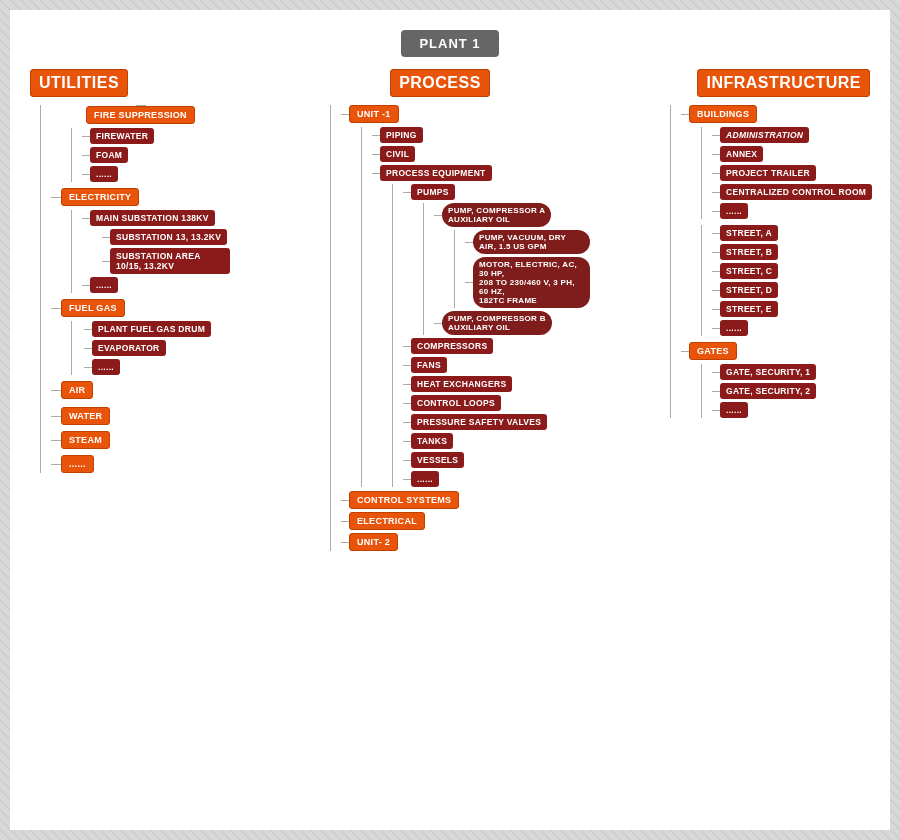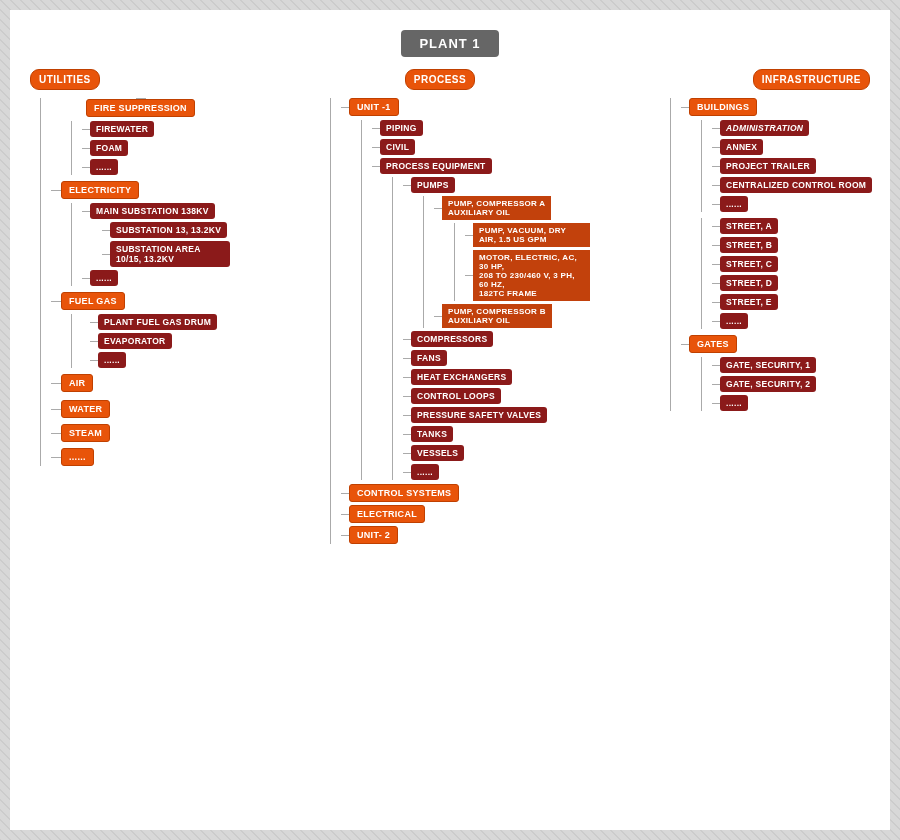--- a/index.html
+++ b/index.html
@@ -29,23 +29,23 @@
       font-size: 13px;
       padding: 6px 18px;
       border-radius: 4px;
       display: inline-block;
       letter-spacing: 1px;
     }
     .node-l1 {
       background: #e8540a;
       color: white;
       font-weight: bold;
-      font-size: 10px;
+      font-size: 16px;
       padding: 4px 8px;
-      border-radius: 9px;
+      border-radius: 3px;
       display: inline-block;
       letter-spacing: 0.5px;
       border: 1.5px solid #c04000;
     }
     .node-l2 {
       background: #e8540a;
       color: white;
       font-weight: bold;
       font-size: 9px;
       padding: 3px 7px;
@@ -58,26 +58,26 @@
       background: #8b1a1a;
       color: white;
       font-weight: bold;
       font-size: 8.5px;
       padding: 3px 6px;
       border-radius: 3px;
       display: inline-block;
       letter-spacing: 0.3px;
     }
     .node-l4 {
-      background: #c2410c;
+      background: #7f1d1d;
       color: white;
       font-weight: bold;
       font-size: 8px;
       padding: 3px 6px;
-      border-radius: 0;
+      border-radius: 12px;
       display: inline-block;
       letter-spacing: 0.3px;
     }
   </style>
 </head>
 <body>
 
 <div class="page">
   <div style="text-align:center; margin-bottom: 12px;">
     <span class="node-root">PLANT 1</span>
@@ -136,21 +136,21 @@
               <span class="node-l3">......</span>
             </div>
           </div>
         </div>
 
         <div style="margin-bottom:6px;">
           <div style="display:flex; align-items:center; margin-bottom:4px;">
             <div style="width:10px; height:1px; background:#aaa; flex-shrink:0;"></div>
             <span class="node-l2">FUEL GAS</span>
           </div>
-          <div style="margin-left:20px; border-left:1px solid #aaa; padding-left:18px;">
+          <div style="margin-left:20px; border-left:1px solid #aaa; padding-left:12px;">
             <div style="display:flex; align-items:center; margin-bottom:3px;">
               <div style="width:8px; height:1px; background:#aaa; flex-shrink:0;"></div>
               <span class="node-l3">PLANT FUEL GAS DRUM</span>
             </div>
             <div style="display:flex; align-items:center; margin-bottom:3px;">
               <div style="width:8px; height:1px; background:#aaa; flex-shrink:0;"></div>
               <span class="node-l3">EVAPORATOR</span>
             </div>
             <div style="display:flex; align-items:center; margin-bottom:3px;">
               <div style="width:8px; height:1px; background:#aaa; flex-shrink:0;"></div>

